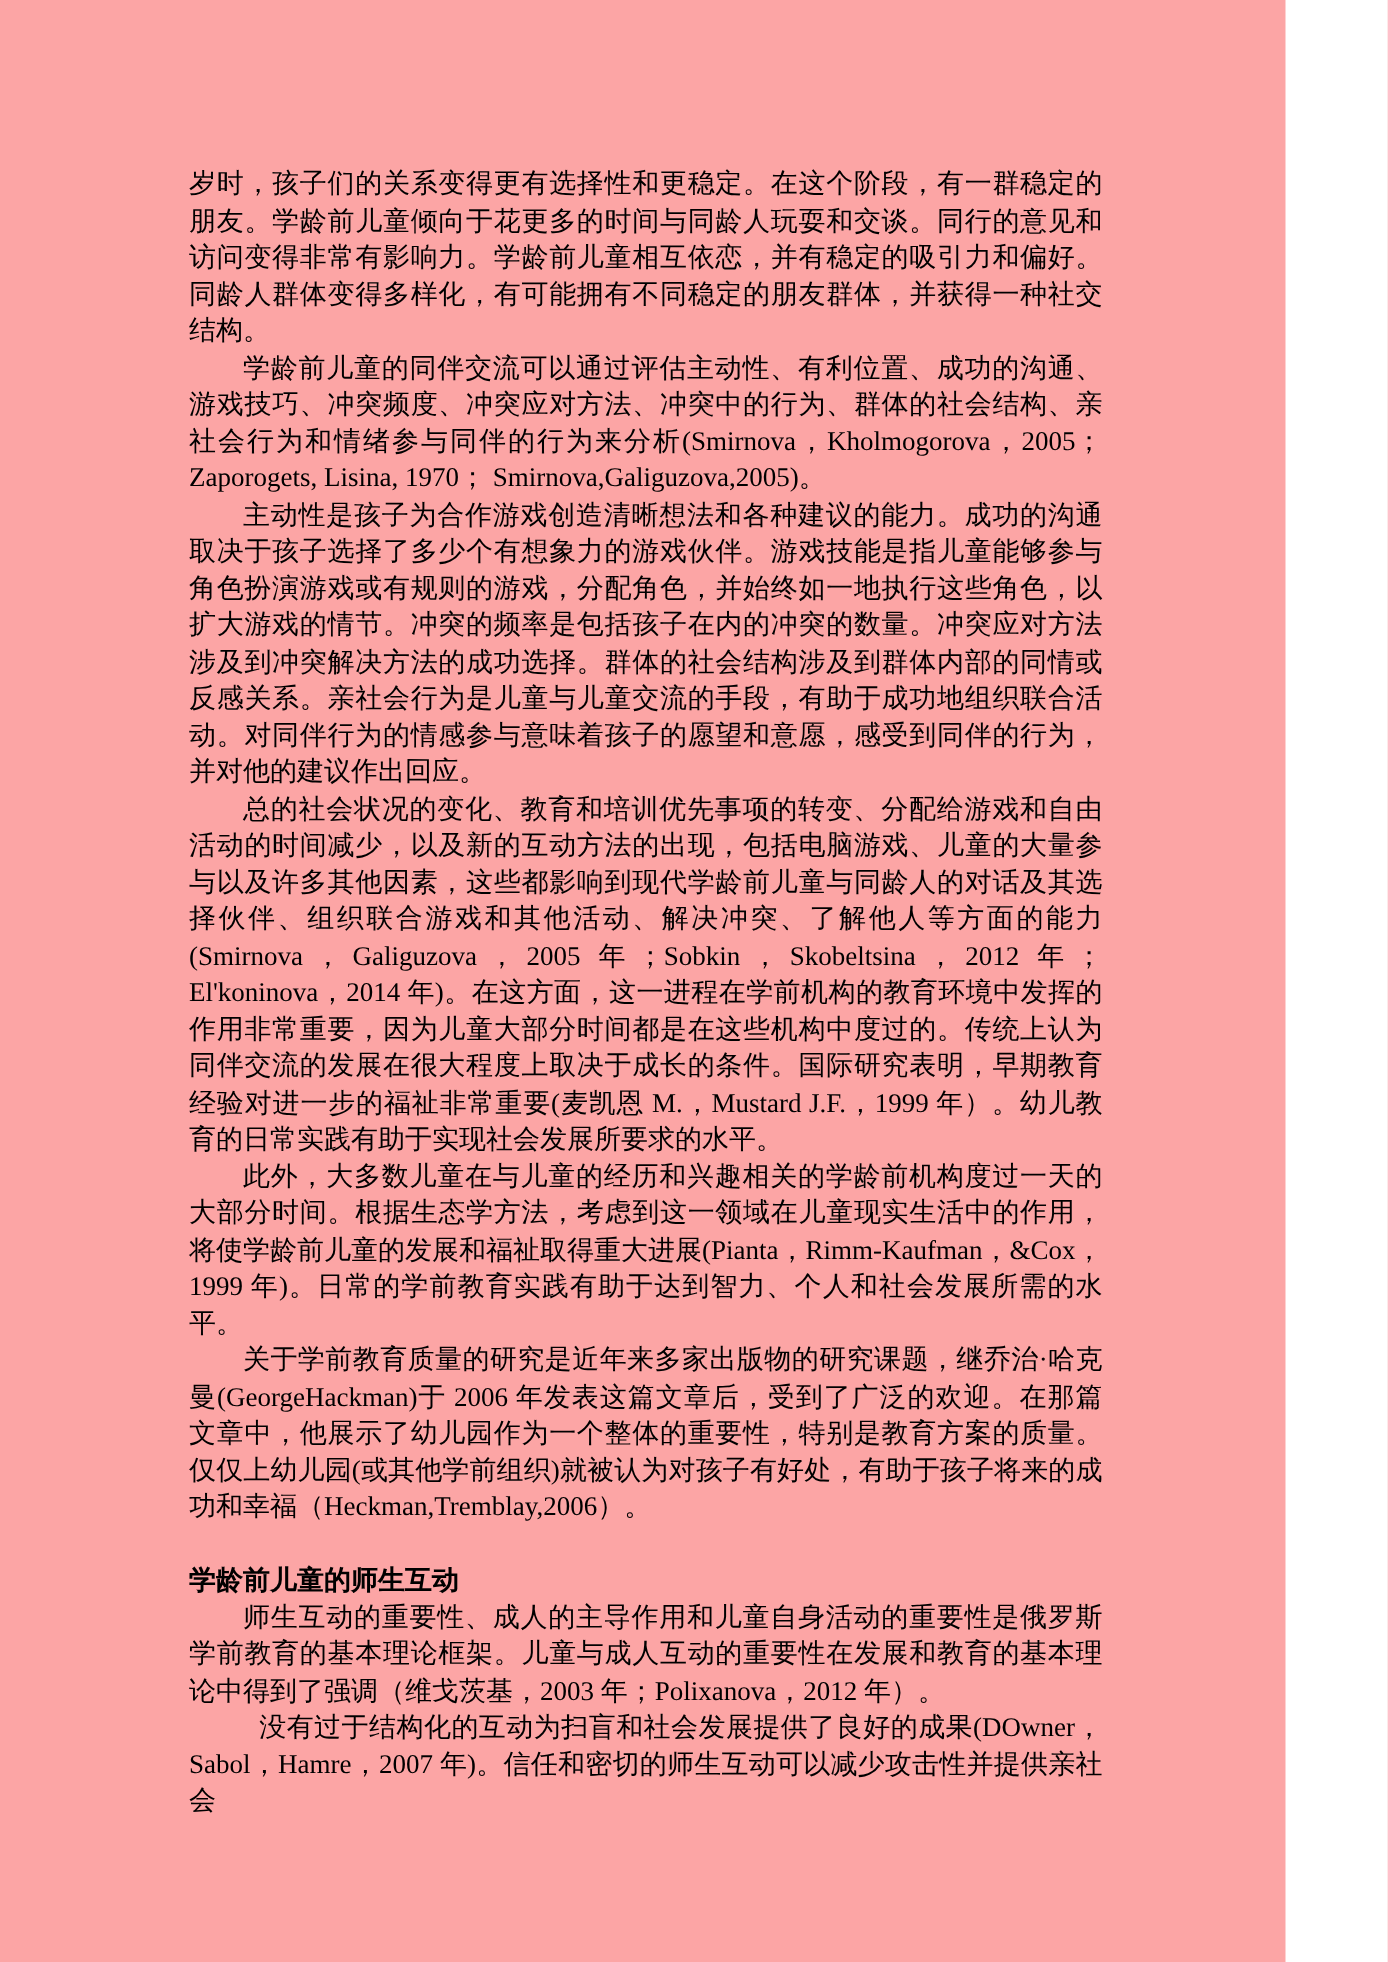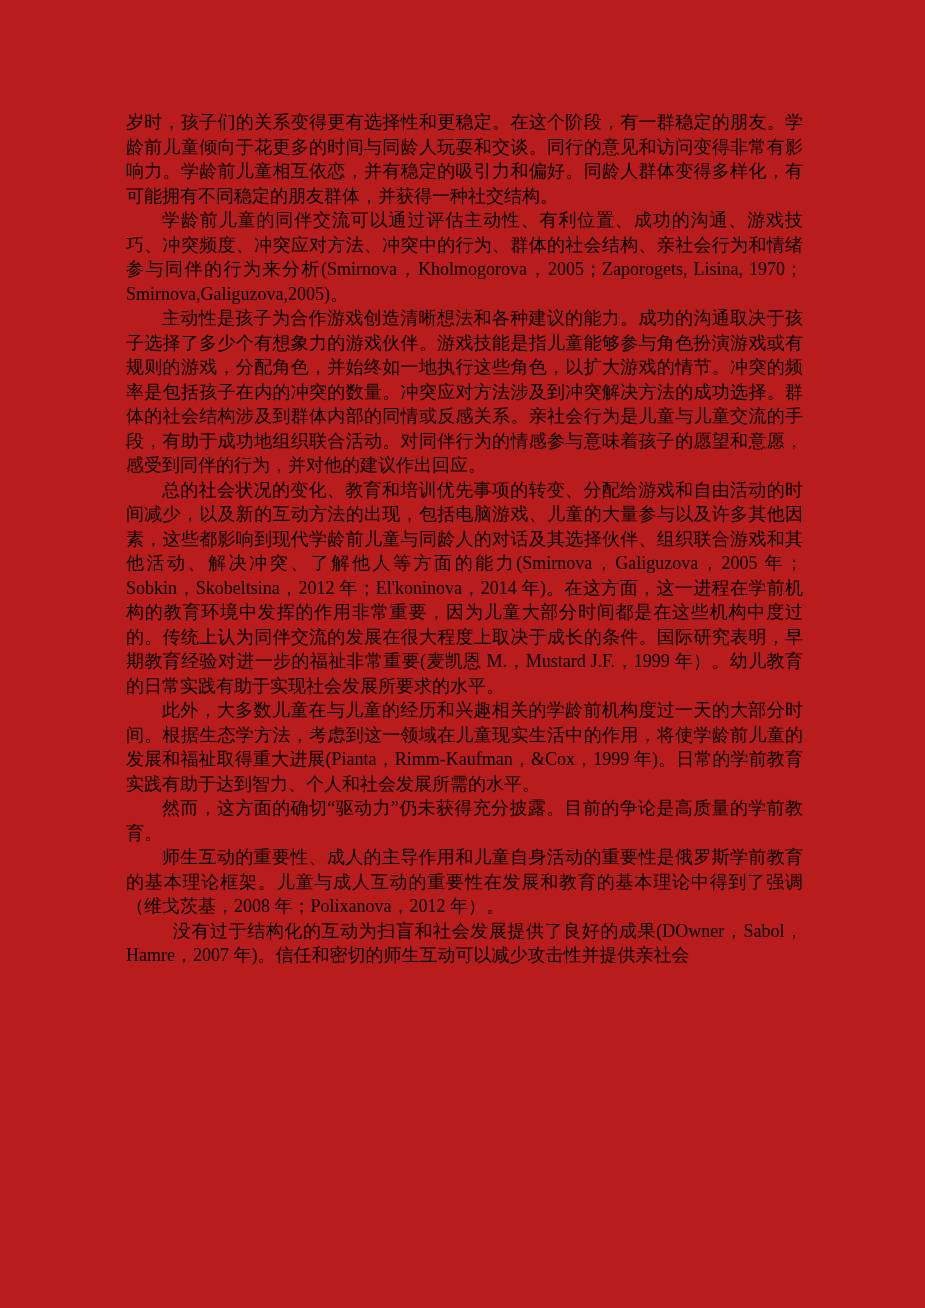--- a/index.html
+++ b/index.html
@@ -6,23 +6,23 @@
     margin: 0;
     padding: 0;
     background: #ffffff;
   }
   body {
     width: 925px;
     min-height: 1308px;
   }
   .page {
     box-sizing: border-box;
-    width: 925px;
+    width: 857px;
     min-height: 1308px;
-    background: #b91c1c;
+    background: #fca5a5;
     padding: 110px 122px 60px 126px;
   }
   .para {
     font-family: "Liberation Serif", "DejaVu Serif", serif;
     font-size: 18px;
     line-height: 24.5px;
     color: #000000;
     text-align: justify;
     margin: 0;
   }
@@ -48,21 +48,22 @@
   <p class="para">岁时，孩子们的关系变得更有选择性和更稳定。在这个阶段，有一群稳定的朋友。学龄前儿童倾向于花更多的时间与同龄人玩耍和交谈。同行的意见和访问变得非常有影响力。学龄前儿童相互依恋，并有稳定的吸引力和偏好。同龄人群体变得多样化，有可能拥有不同稳定的朋友群体，并获得一种社交结构。</p>
 
   <p class="para indent">学龄前儿童的同伴交流可以通过评估主动性、有利位置、成功的沟通、游戏技巧、冲突频度、冲突应对方法、冲突中的行为、群体的社会结构、亲社会行为和情绪参与同伴的行为来分析(Smirnova，Kholmogorova，2005；Zaporogets, Lisina, 1970； Smirnova,Galiguzova,2005)。</p>
 
   <p class="para indent">主动性是孩子为合作游戏创造清晰想法和各种建议的能力。成功的沟通取决于孩子选择了多少个有想象力的游戏伙伴。游戏技能是指儿童能够参与角色扮演游戏或有规则的游戏，分配角色，并始终如一地执行这些角色，以扩大游戏的情节。冲突的频率是包括孩子在内的冲突的数量。冲突应对方法涉及到冲突解决方法的成功选择。群体的社会结构涉及到群体内部的同情或反感关系。亲社会行为是儿童与儿童交流的手段，有助于成功地组织联合活动。对同伴行为的情感参与意味着孩子的愿望和意愿，感受到同伴的行为，并对他的建议作出回应。</p>
 
   <p class="para indent">总的社会状况的变化、教育和培训优先事项的转变、分配给游戏和自由活动的时间减少，以及新的互动方法的出现，包括电脑游戏、儿童的大量参与以及许多其他因素，这些都影响到现代学龄前儿童与同龄人的对话及其选择伙伴、组织联合游戏和其他活动、解决冲突、了解他人等方面的能力(Smirnova，Galiguzova，2005 年；Sobkin，Skobeltsina，2012 年；El'koninova，2014 年)。在这方面，这一进程在学前机构的教育环境中发挥的作用非常重要，因为儿童大部分时间都是在这些机构中度过的。传统上认为同伴交流的发展在很大程度上取决于成长的条件。国际研究表明，早期教育经验对进一步的福祉非常重要(麦凯恩 M.，Mustard J.F.，1999 年）。幼儿教育的日常实践有助于实现社会发展所要求的水平。</p>
 
   <p class="para indent">此外，大多数儿童在与儿童的经历和兴趣相关的学龄前机构度过一天的大部分时间。根据生态学方法，考虑到这一领域在儿童现实生活中的作用，将使学龄前儿童的发展和福祉取得重大进展(Pianta，Rimm-Kaufman，&amp;Cox，1999 年)。日常的学前教育实践有助于达到智力、个人和社会发展所需的水平。</p>
 
-
-  <p class="para indent">然而，这方面的确切“驱动力”仍未获得充分披露。目前的争论是高质量的学前教育。</p>
+  <p class="para indent">关于学前教育质量的研究是近年来多家出版物的研究课题，继乔治·哈克曼(GeorgeHackman)于 2006 年发表这篇文章后，受到了广泛的欢迎。在那篇文章中，他展示了幼儿园作为一个整体的重要性，特别是教育方案的质量。仅仅上幼儿园(或其他学前组织)就被认为对孩子有好处，有助于孩子将来的成功和幸福（Heckman,Tremblay,2006）。</p>
 
 
-  <p class="para indent">师生互动的重要性、成人的主导作用和儿童自身活动的重要性是俄罗斯学前教育的基本理论框架。儿童与成人互动的重要性在发展和教育的基本理论中得到了强调（维戈茨基，2008 年；Polixanova，2012 年）。</p>
+  <h2 class="heading">学龄前儿童的师生互动</h2>
+
+  <p class="para indent">师生互动的重要性、成人的主导作用和儿童自身活动的重要性是俄罗斯学前教育的基本理论框架。儿童与成人互动的重要性在发展和教育的基本理论中得到了强调（维戈茨基，2003 年；Polixanova，2012 年）。</p>
 
 
   <p class="para indent-wide para">没有过于结构化的互动为扫盲和社会发展提供了良好的成果(DOwner，Sabol，Hamre，2007 年)。信任和密切的师生互动可以减少攻击性并提供亲社会</p>
 </div>
 
 </body></html>

